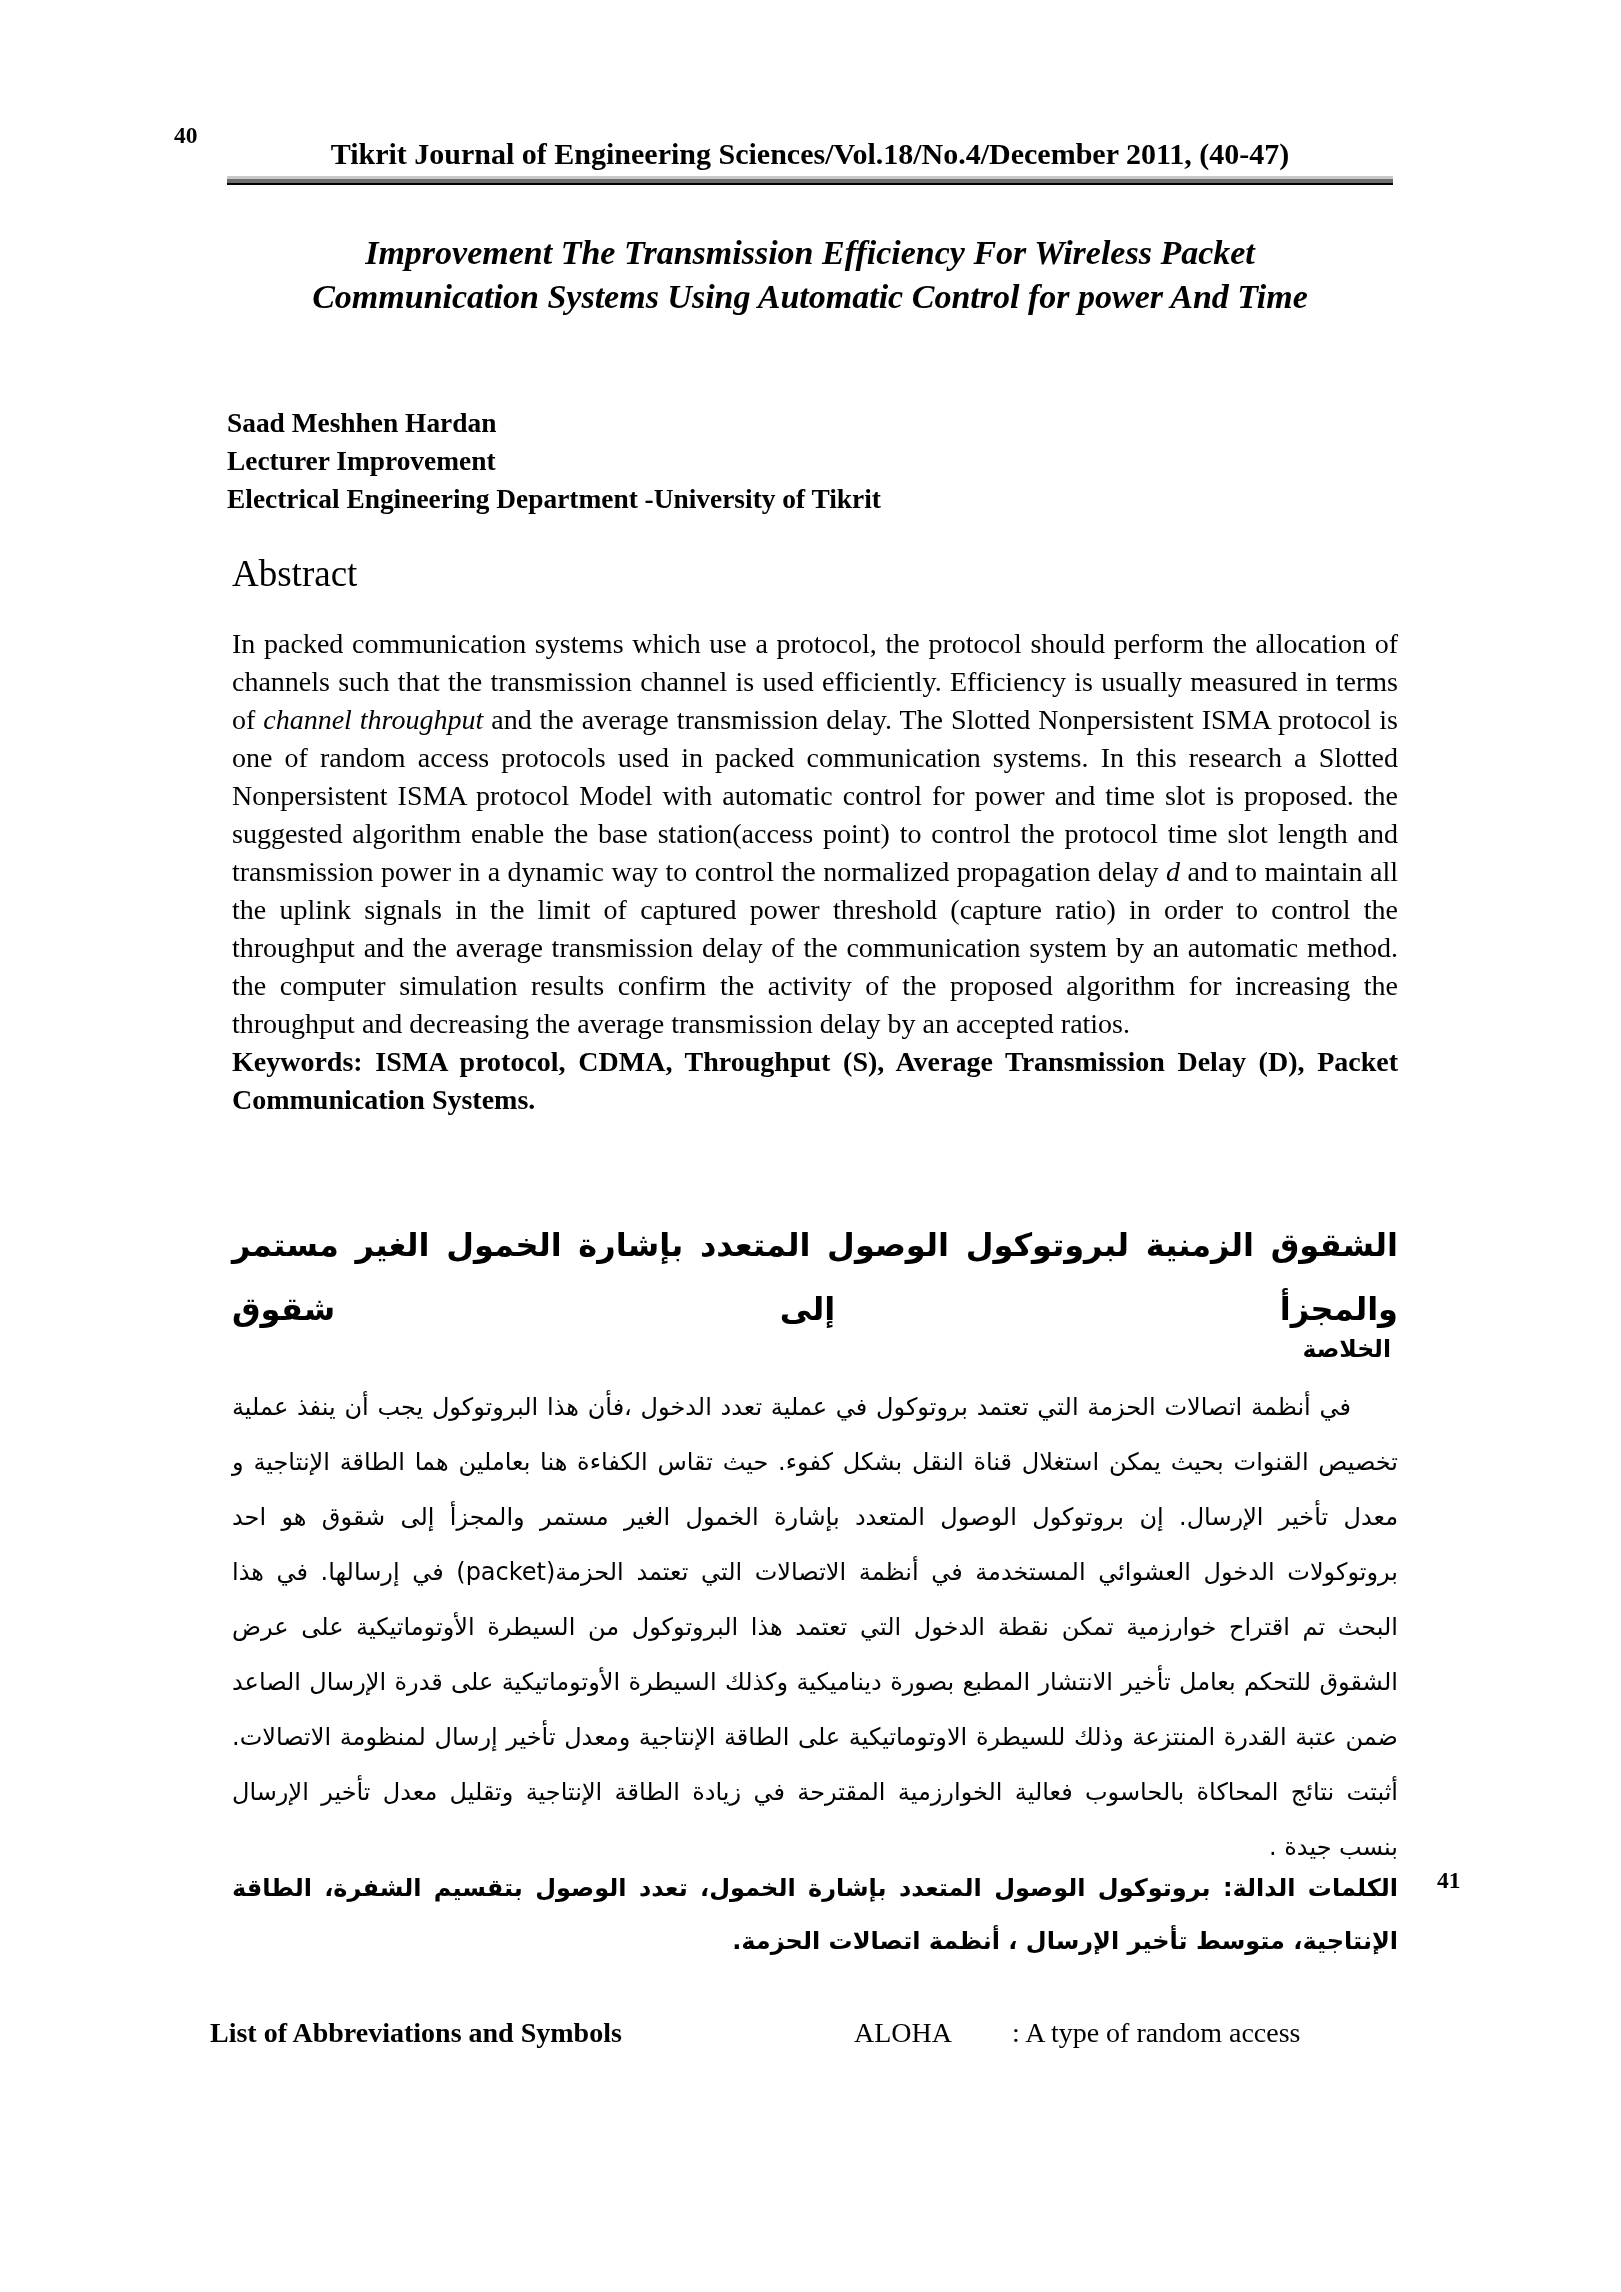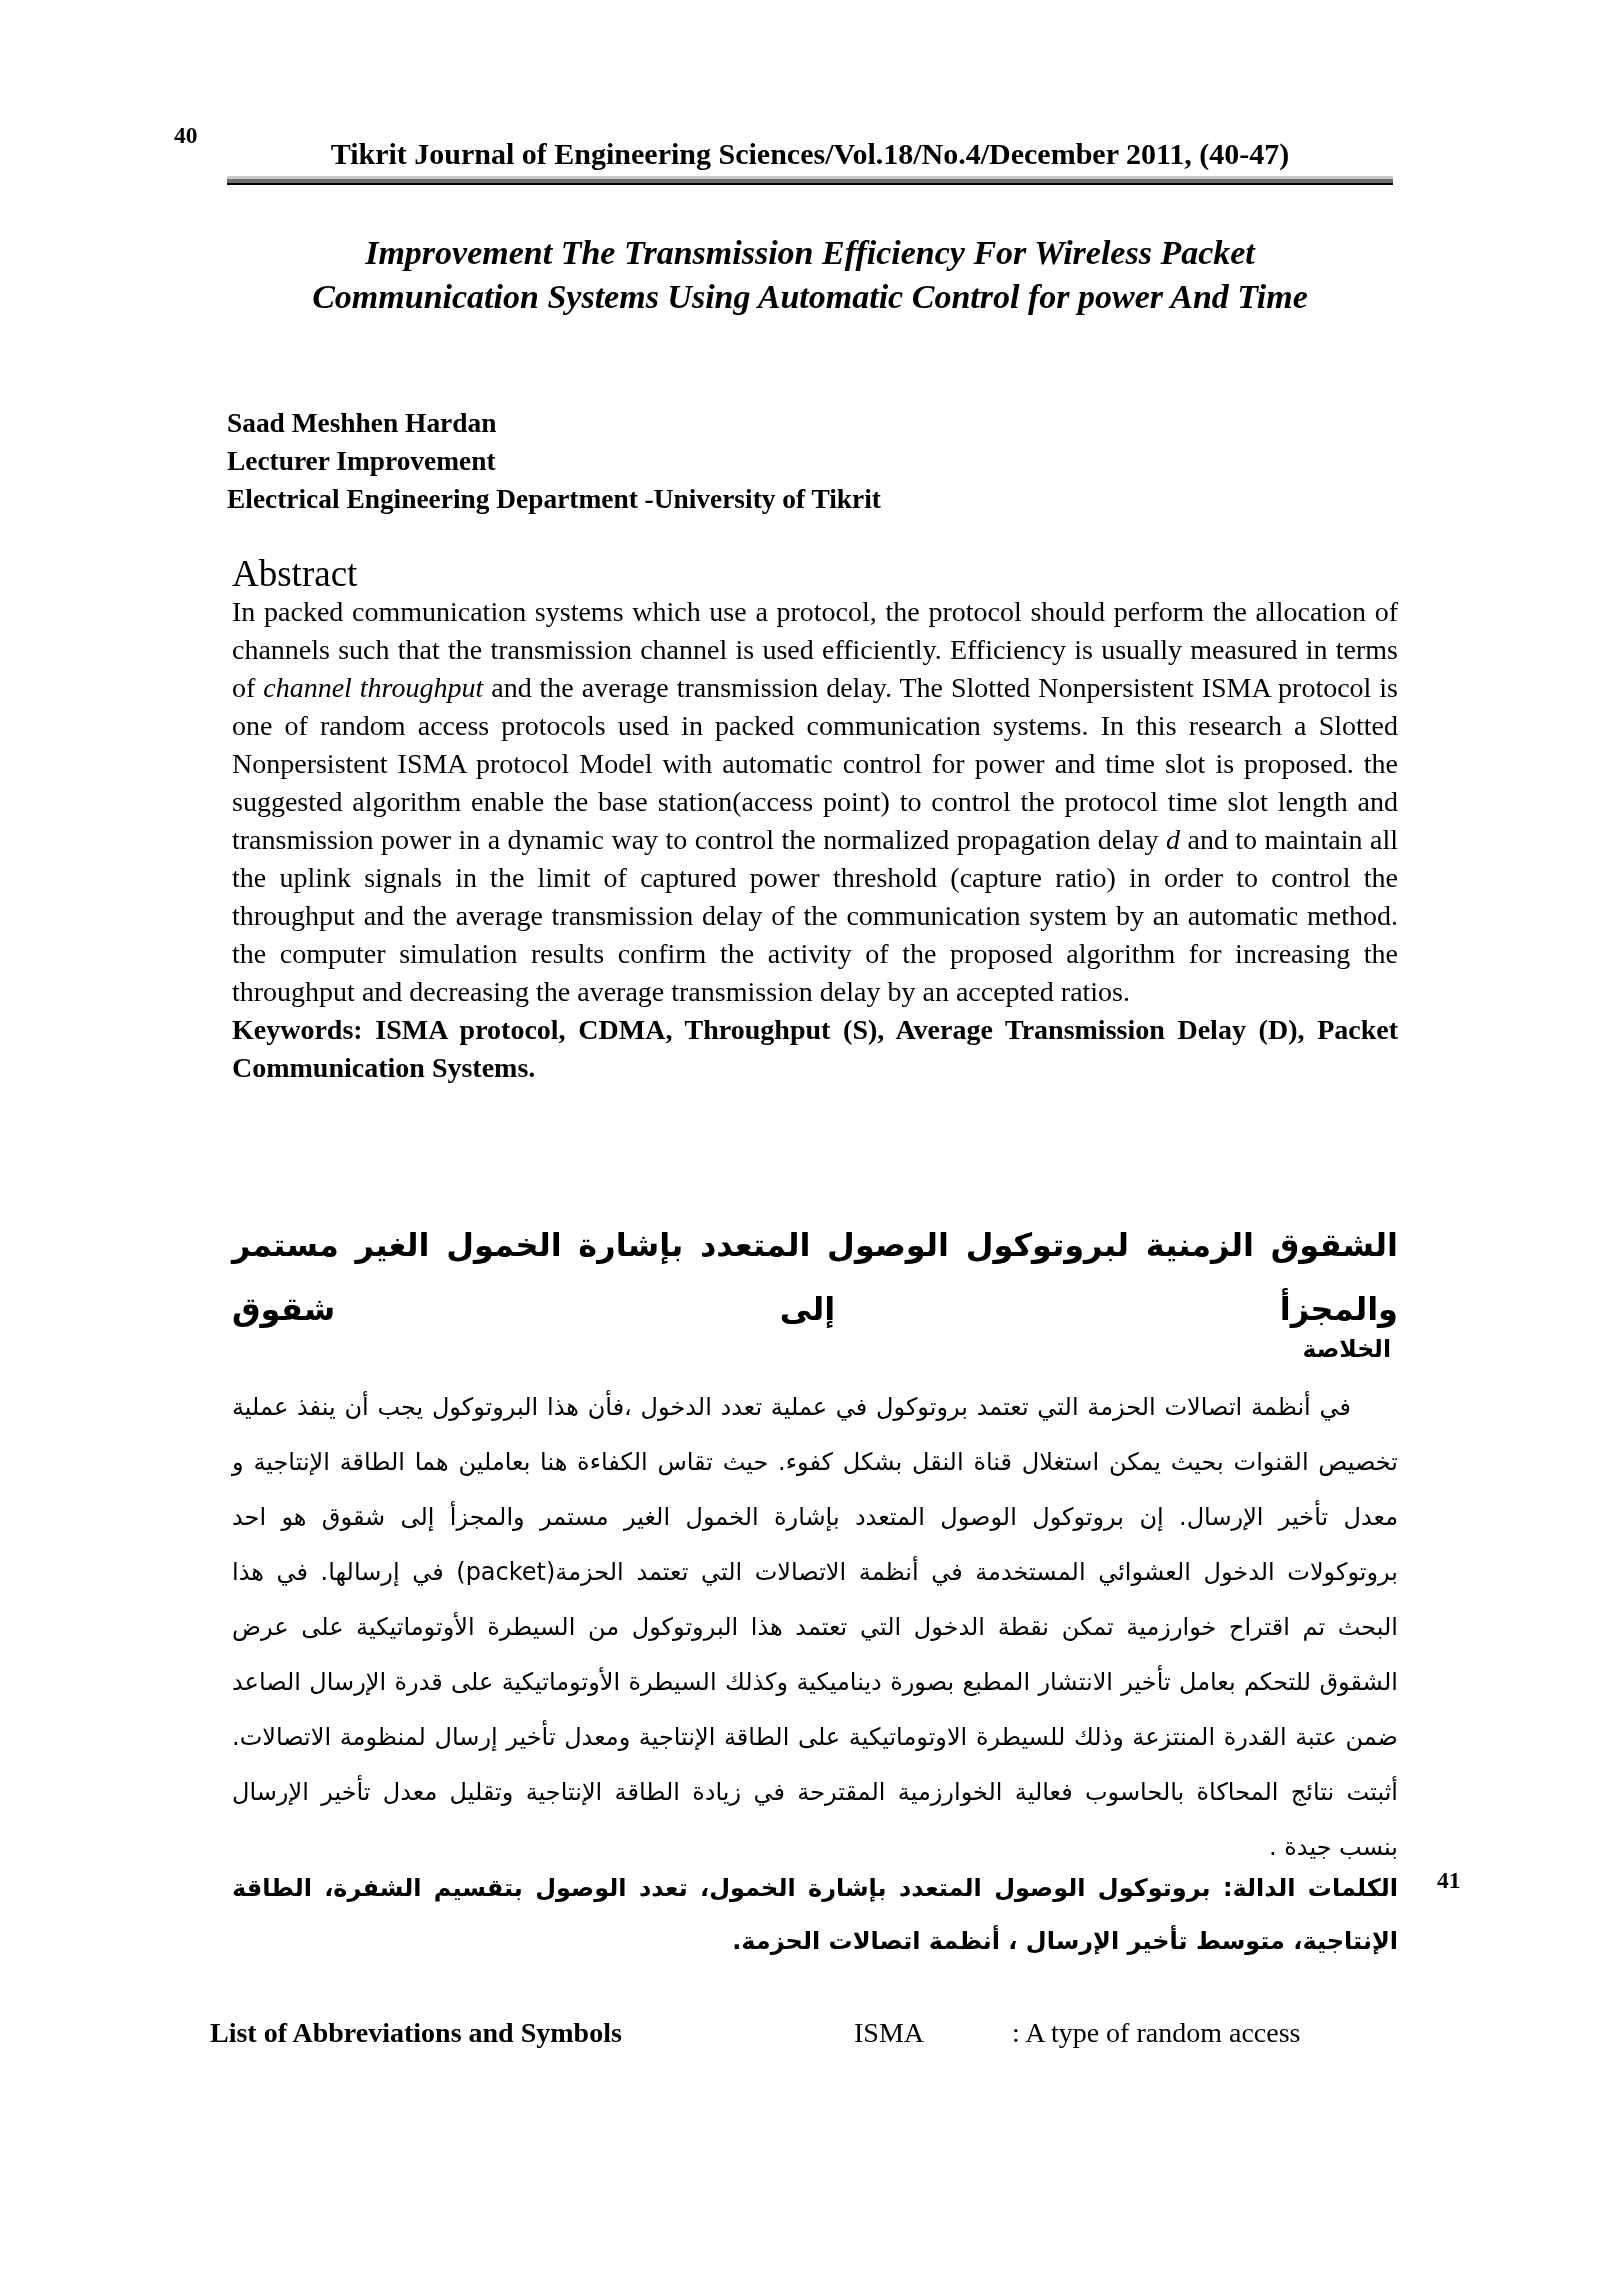--- a/index.html
+++ b/index.html
@@ -18,21 +18,21 @@
   .header-rule .r3 { height: 2px; background: #000; }
 
   .title { position: absolute; left: 227px; top: 231px; width: 1166px; text-align: center;
     font-style: italic; font-weight: bold; font-size: 34px; line-height: 44px; }
 
   .author-block { position: absolute; left: 227px; top: 404px; width: 1166px; text-align: left;
     font-weight: bold; font-size: 27.4px; line-height: 38px; }
 
   .abstract { position: absolute; left: 232px; top: 555px; width: 1166px; font-size: 28px; line-height: 38px; }
   .abstract-heading { font-weight: normal; font-size: 37px; }
-  .abstract-body { text-align: justify; }
+  .abstract-body { text-align: justify; margin-top: 32px; }
   .abstract-body i { font-style: italic; }
   .keywords { font-weight: bold; text-align: justify; }
 
   .arabic { direction: rtl; font-family: "DejaVu Sans", sans-serif; }
   .ar-title { position: absolute; left: 232px; top: 1213px; width: 1166px; text-align: center;
     font-weight: bold; font-size: 32px; line-height: 64px; }
   .ar-title .line { display: block; text-align: justify; text-align-last: justify; }
   .ar-abstract-heading { position: absolute; right: 230px; top: 1335px; font-weight: bold; font-size: 23.5px; }
   .ar-body { position: absolute; left: 232px; top: 1380px; width: 1166px; font-size: 24px; line-height: 55px;
     text-align: justify; text-indent: 47px; }
@@ -82,18 +82,18 @@
   <div class="ar-abstract-heading arabic">الخلاصة</div>
 
   <div class="ar-body arabic">في أنظمة اتصالات الحزمة التي تعتمد بروتوكول في عملية تعدد الدخول ،فأن هذا البروتوكول يجب أن ينفذ عملية تخصيص القنوات بحيث  يمكن استغلال قناة النقل بشكل  كفوء. حيث تقاس الكفاءة هنا بعاملين هما الطاقة الإنتاجية و معدل تأخير الإرسال. إن بروتوكول الوصول المتعدد بإشارة الخمول الغير مستمر والمجزأ إلى شقوق هو احد بروتوكولات الدخول العشوائي المستخدمة في أنظمة الاتصالات  التي تعتمد الحزمة(packet) في إرسالها. في هذا البحث تم  اقتراح خوارزمية تمكن نقطة الدخول التي تعتمد هذا البروتوكول من السيطرة الأوتوماتيكية على عرض الشقوق للتحكم بعامل تأخير الانتشار المطبع بصورة ديناميكية وكذلك السيطرة الأوتوماتيكية على قدرة الإرسال الصاعد ضمن عتبة القدرة المنتزعة وذلك للسيطرة الاوتوماتيكية على الطاقة الإنتاجية ومعدل تأخير إرسال لمنظومة الاتصالات.  أثبتت نتائج المحاكاة بالحاسوب فعالية الخوارزمية المقترحة في زيادة الطاقة الإنتاجية  وتقليل معدل تأخير الإرسال بنسب جيدة .</div>
 
   <div class="page-num" id="pn-right">41</div>
 
   <div class="ar-keywords arabic">الكلمات الدالة: بروتوكول الوصول المتعدد بإشارة الخمول، تعدد الوصول بتقسيم الشفرة، الطاقة الإنتاجية، متوسط تأخير الإرسال ، أنظمة اتصالات الحزمة.</div>
 
   <div class="abbrev">
     <span class="heading">List of Abbreviations and Symbols</span>
-    <span class="term">ISMA</span>
+    <span class="term">ALOHA</span>
     <span class="def">: A type of  random access</span>
   </div>
 
 </div>
 
 
 </body></html>

